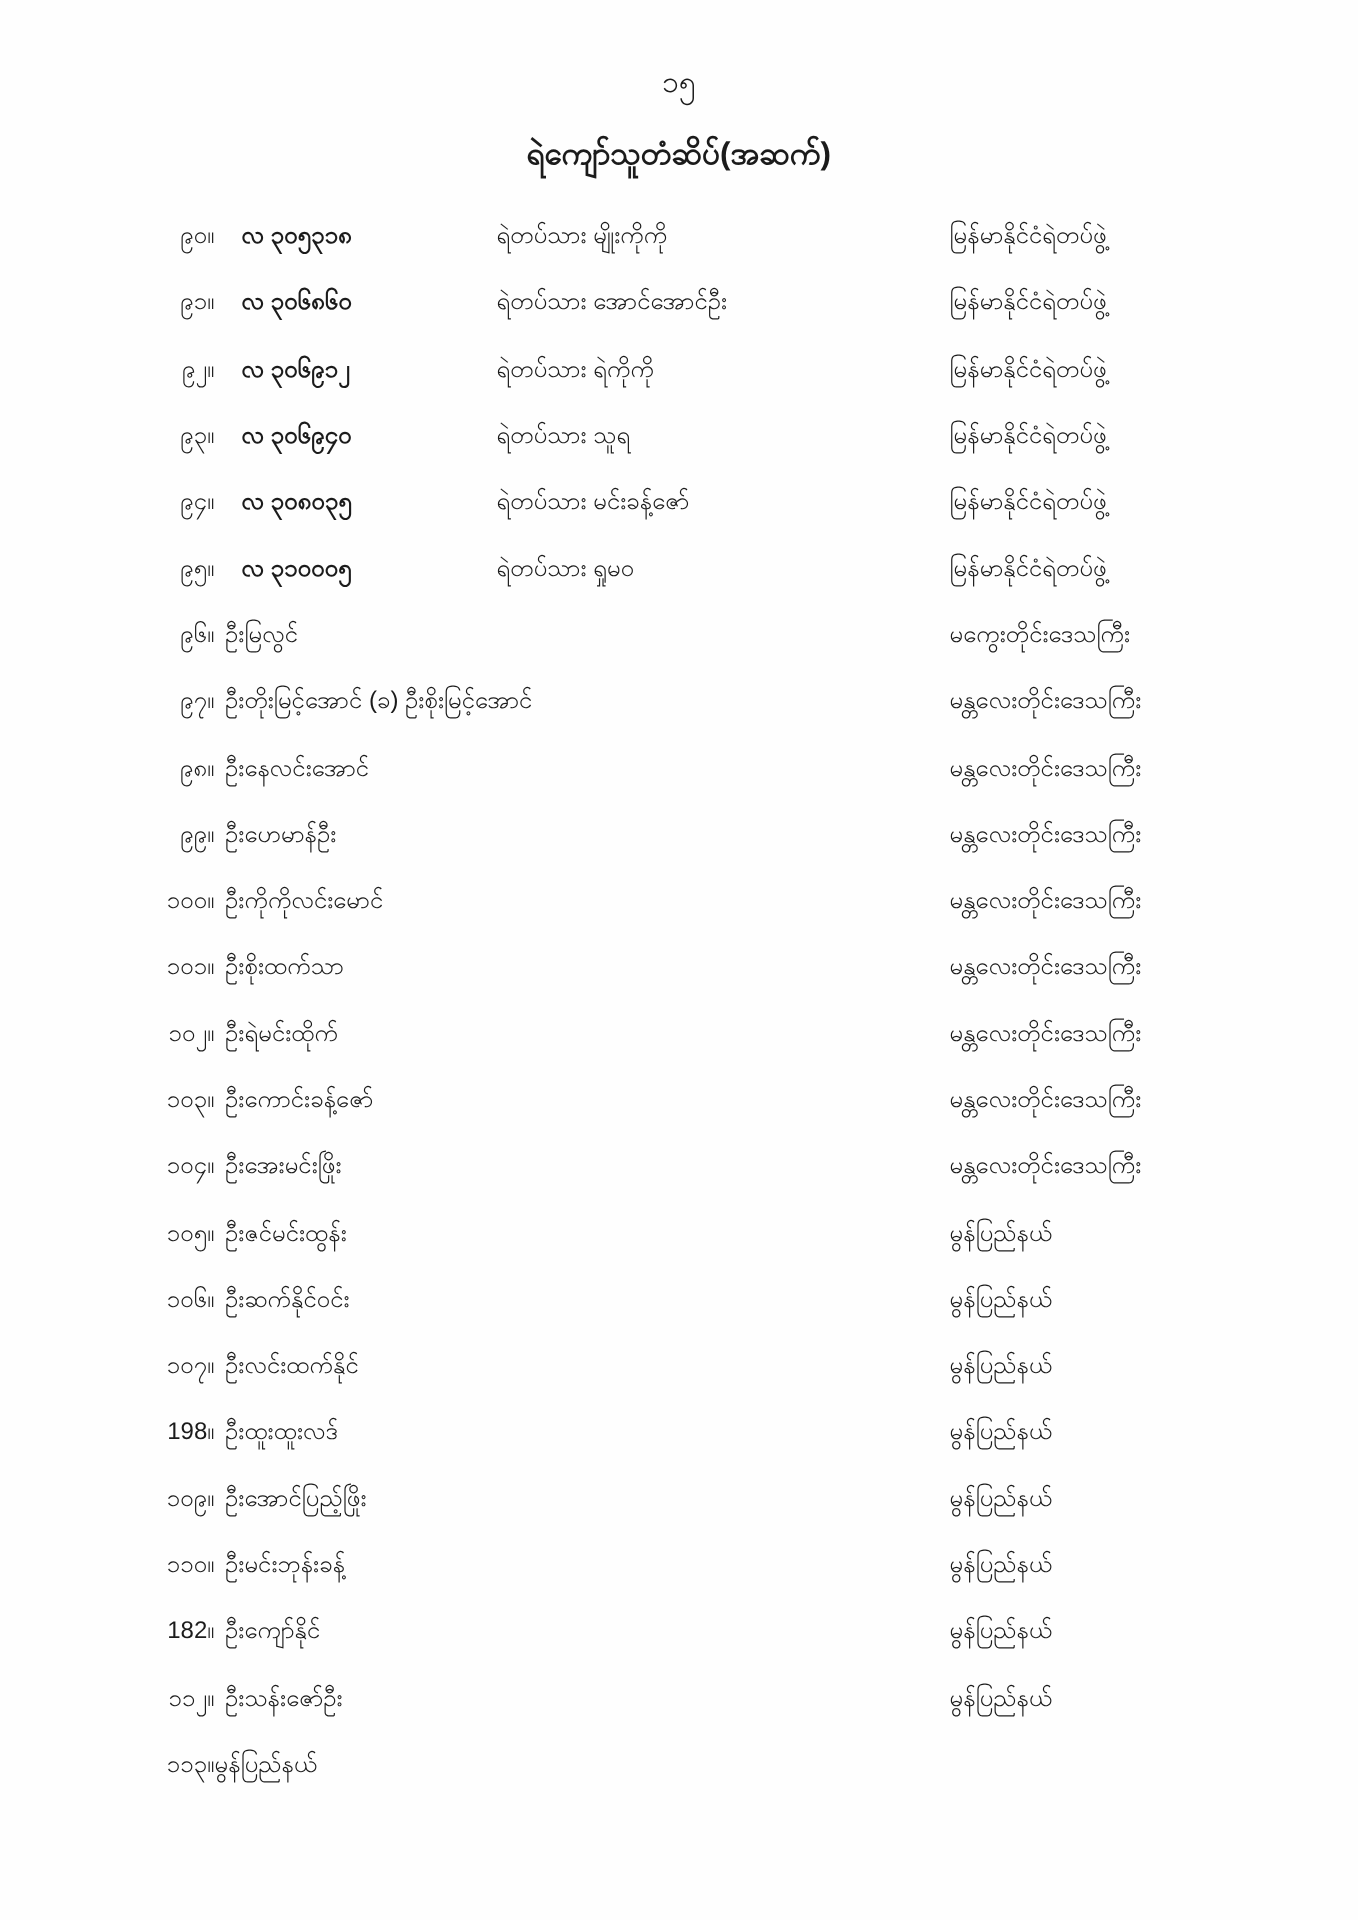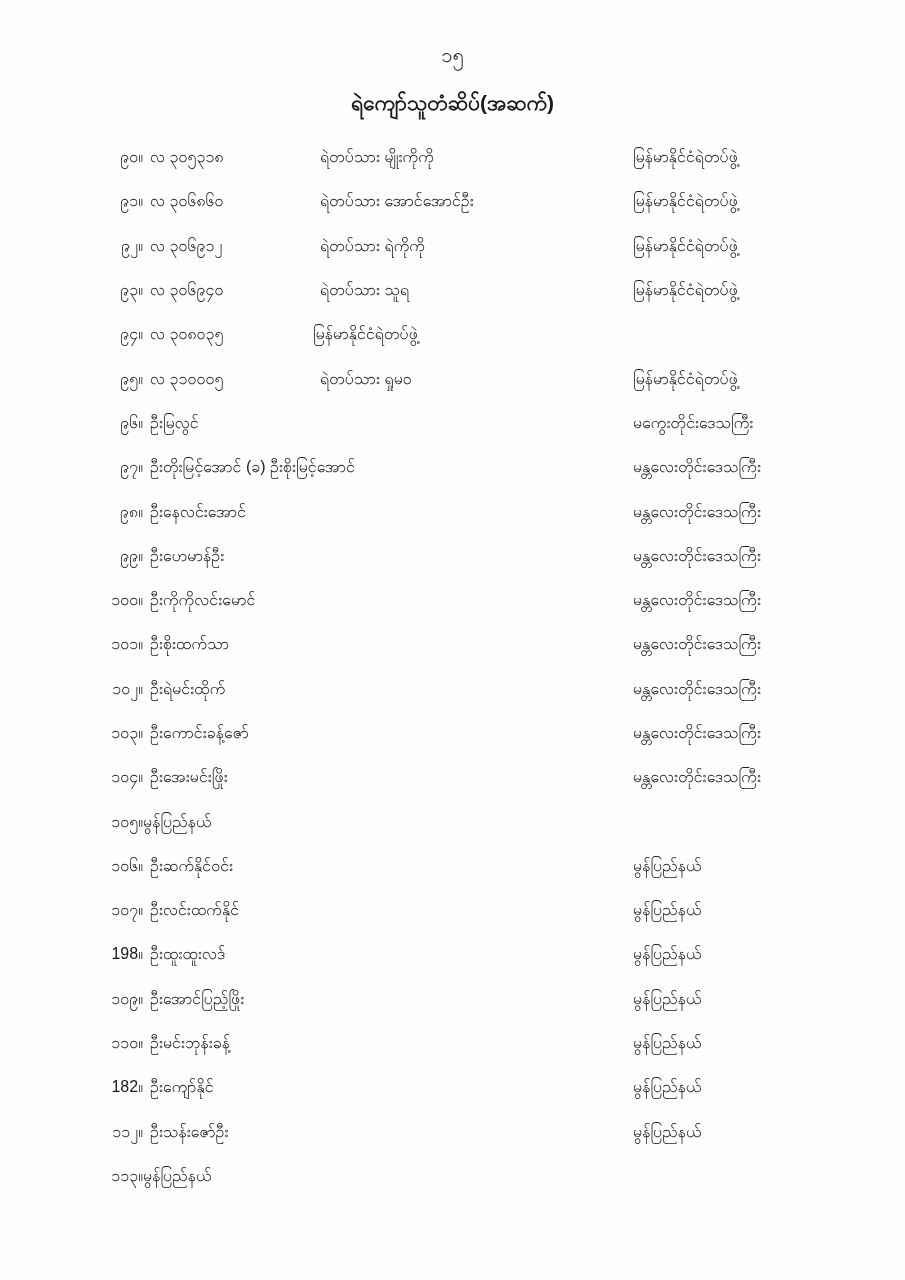--- a/index.html
+++ b/index.html
@@ -44,21 +44,22 @@
     font-size: 16px;
     white-space: nowrap;
   }
   .col-no {
     width: 143px;
     flex: 0 0 143px;
     text-align: right;
   }
   .col-serial {
     flex: 0 0 163px;
-    margin-left: 7px;
+    margin-left: 18px;
+    font-weight: bold;
   }
   .col-name {
     flex: 1 1 auto;
     margin-left: 7px;
     overflow: hidden;
   }
   .col-region {
     flex: 0 0 272px;
     text-align: left;
   }
@@ -90,20 +91,21 @@
       </div>
       <div class="row">
         <div class="col-no">၉၃။</div>
         <div class="col-serial">လ ၃၀၆၉၄၀</div>
         <div class="col-name"><span>ရဲတပ်သား </span><span>သူရ</span></div>
         <div class="col-region">မြန်မာနိုင်ငံရဲတပ်ဖွဲ့</div>
       </div>
       <div class="row">
         <div class="col-no">၉၄။</div>
         <div class="col-serial">လ ၃၀၈၀၃၅</div>
+        <div class="col-name"><span>ရဲတပ်သား </span><span>မင်းခန့်ဇော်</span></div>
         <div class="col-region">မြန်မာနိုင်ငံရဲတပ်ဖွဲ့</div>
       </div>
       <div class="row">
         <div class="col-no">၉၅။</div>
         <div class="col-serial">လ ၃၁၀၀၀၅</div>
         <div class="col-name"><span>ရဲတပ်သား </span><span>ရှုမဝ</span></div>
         <div class="col-region">မြန်မာနိုင်ငံရဲတပ်ဖွဲ့</div>
       </div>
       <div class="row">
         <div class="col-no">၉၆။</div>
@@ -145,20 +147,21 @@
         <div class="col-name"><span>ဦးကောင်းခန့်ဇော်</span></div>
         <div class="col-region">မန္တလေးတိုင်းဒေသကြီး</div>
       </div>
       <div class="row">
         <div class="col-no">၁၀၄။</div>
         <div class="col-name"><span>ဦးအေးမင်းဖြိုး</span></div>
         <div class="col-region">မန္တလေးတိုင်းဒေသကြီး</div>
       </div>
       <div class="row">
         <div class="col-no">၁၀၅။</div>
+        <div class="col-name"><span>ဦးဇင်မင်းထွန်း</span></div>
         <div class="col-region">မွန်ပြည်နယ်</div>
       </div>
       <div class="row">
         <div class="col-no">၁၀၆။</div>
         <div class="col-name"><span>ဦးဆက်နိုင်ဝင်း</span></div>
         <div class="col-region">မွန်ပြည်နယ်</div>
       </div>
       <div class="row">
         <div class="col-no">၁၀၇။</div>
         <div class="col-name"><span>ဦးလင်းထက်နိုင်</span></div>

